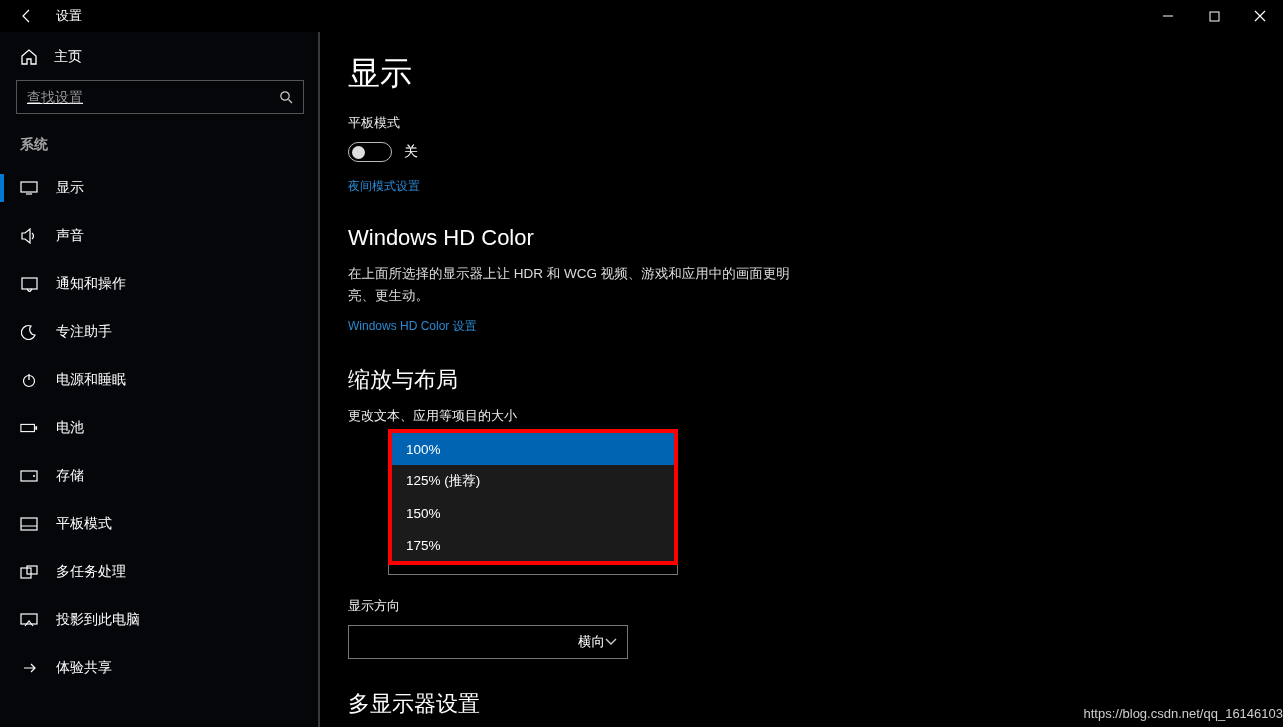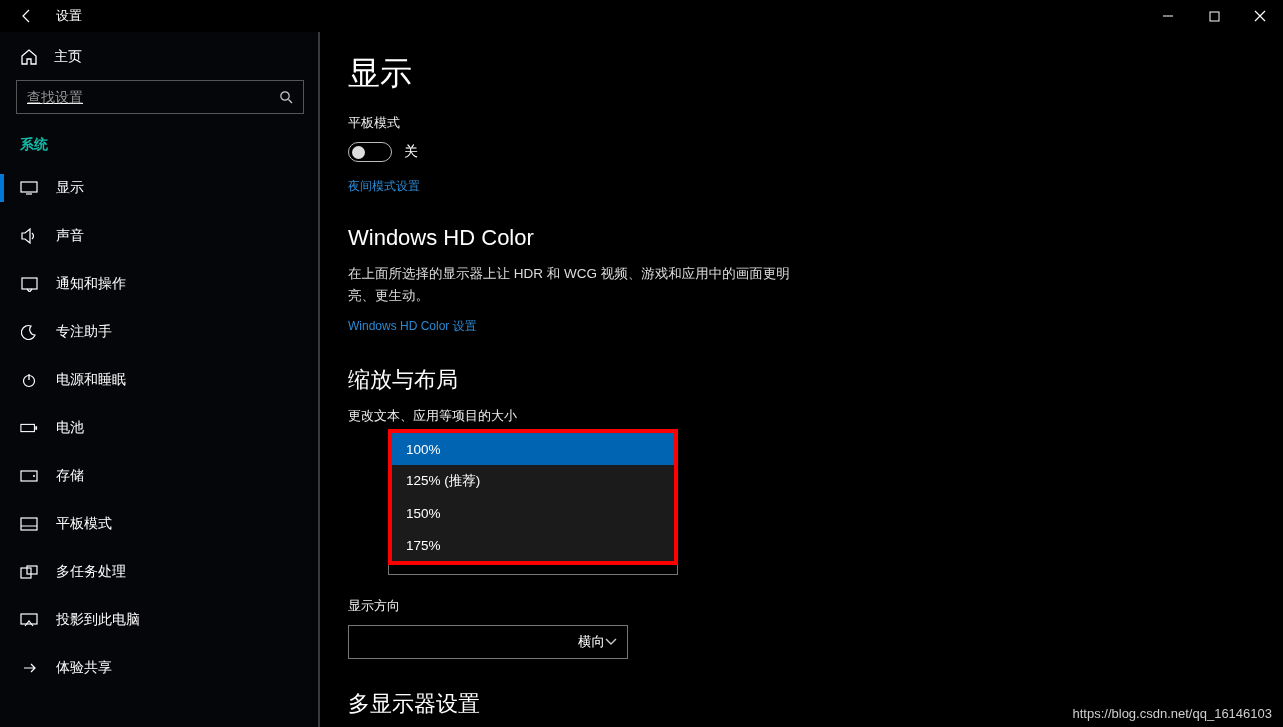--- a/index.html
+++ b/index.html
@@ -25,21 +25,21 @@
 
   .home-row { display:flex; align-items:flex-start; gap:16px; padding: 8px 16px 14px 20px; font-size:14px; }
   .home-row .icon { width:18px; height:18px; }
 
   .search-wrap { padding: 0 16px 16px 16px; }
   .search { height:34px; border:1px solid #555; background:transparent; display:flex; align-items:center; padding:0 10px; justify-content:space-between;text-decoration:underline; }
   .search input { background:transparent; border:none; outline:none; color:#bbb; font-size:14px; width: 240px; }
   .search input::placeholder { color:#999; }
   .search .sicon { color:#ccc; font-size:13px; }
 
-  .group-label { padding: 6px 20px 10px 20px; font-size:14px; font-weight:600; color:#14b8a6; }
+  .group-label { padding: 6px 20px 10px 20px; font-size:14px; font-weight:600; color:#a3a3a3; }
 
   .nav { display:flex; flex-direction:column; }
   .nav-item { height:48px; display:flex; align-items:center; gap:18px; padding-left:20px; font-size:14px; color:#fff; position:relative; }
   .nav-item .icon { width:18px; height:18px; display:flex; align-items:center; justify-content:center; }
   .nav-item.active::before { content:""; position:absolute; left:0; top:10px; bottom:10px; width:4px; background:#0078d4; }
 
   
   .main { flex:1; background:#000; overflow:hidden; position:relative; }
   .content { padding: 20px 0 0 28px; max-width: 640px; }
   h1.page-title { font-size: 32px; font-weight: 400; margin-bottom: 18px; }
@@ -56,21 +56,21 @@
   
   .dropdown-panel { position:relative; width:290px; border:4px solid #ff0000; background:#1b1b1b; margin-top:4px; }
   .dropdown-panel .opt { height:32px; display:flex; align-items:center; padding-left:14px; font-size:13.5px; }
   .dropdown-panel .opt.sel { background:#0064b3; }
   .dropdown-tail { position:absolute; left:0; right:0; top:100%; height:10px; border:1px solid #777; border-top:none; background:#000; width:290px; }
 
   
   .select { width:280px; height:34px; border:1px solid #777; background:#000; display:flex; align-items:center; justify-content:flex-end; padding:0 10px 0 12px; font-size:13.5px; margin-top:6px;}
   .select .chev { font-size:12px; color:#ccc; }
 
-  .watermark { position:absolute; right:11px; bottom:6px; color:#cfcfcf; font-size:13px; font-family: Arial, sans-serif;}
+  .watermark { position:absolute; right:0; bottom:6px; color:#cfcfcf; font-size:13px; font-family: Arial, sans-serif;}
 
   svg { display:block; }
 </style>
 </head>
 <body>
 
 <div class="window">
 
   <div class="title-bar">
     <div class="title-left">

